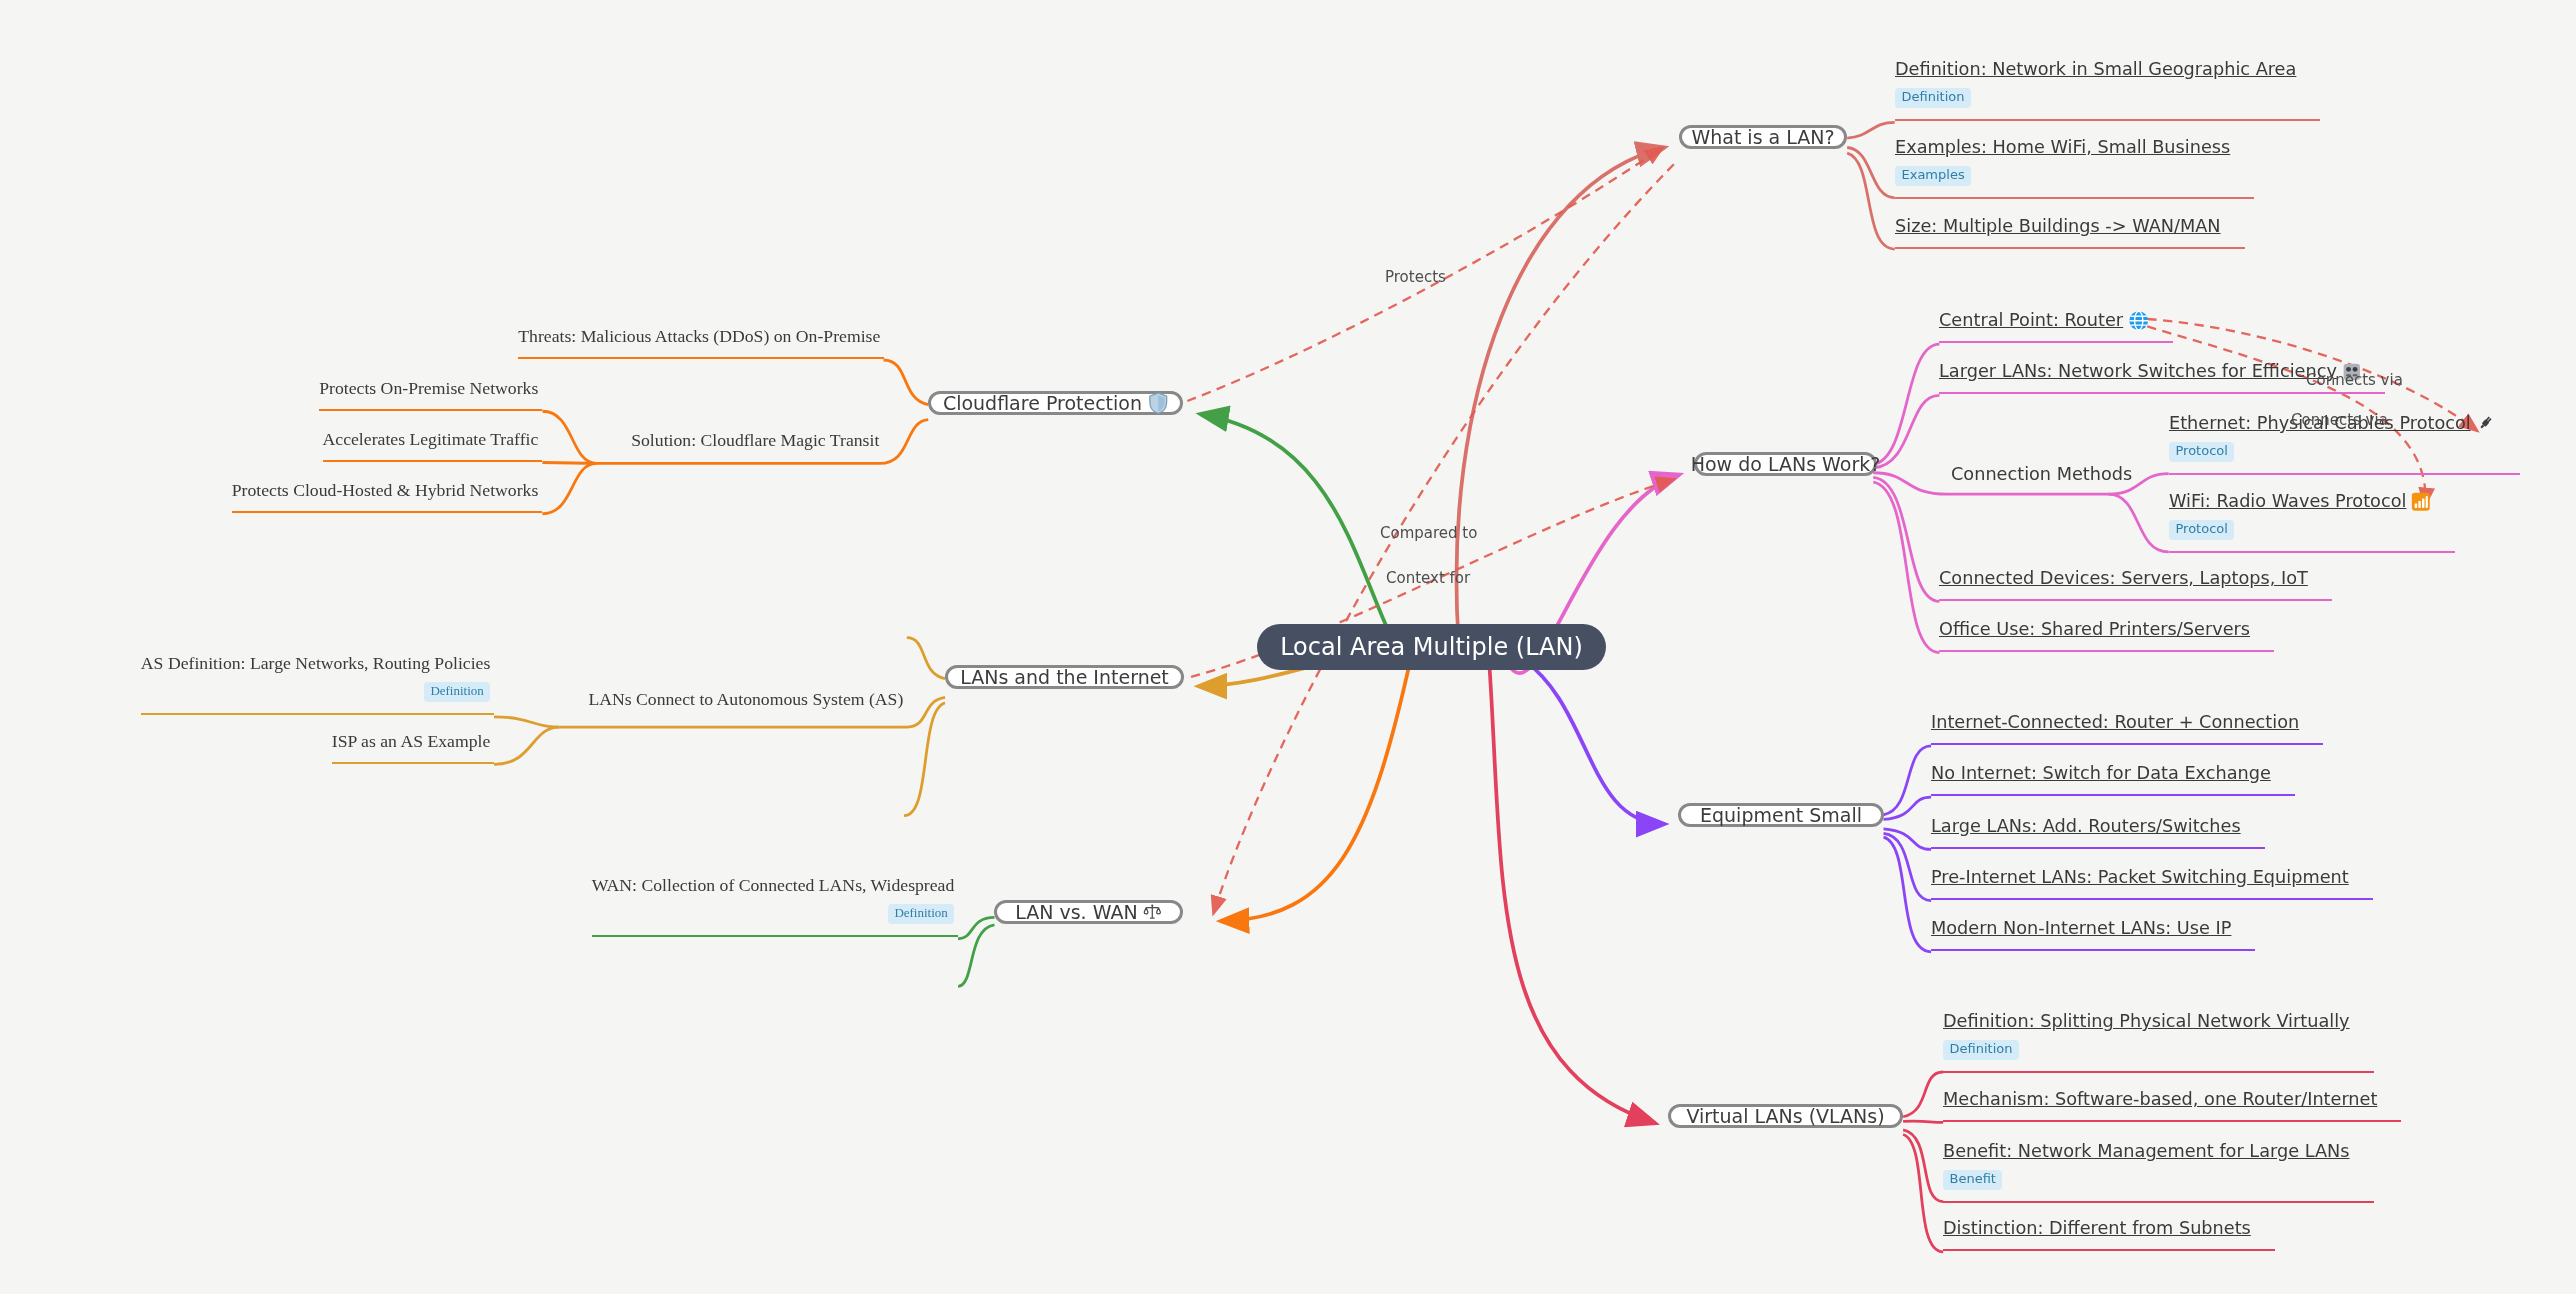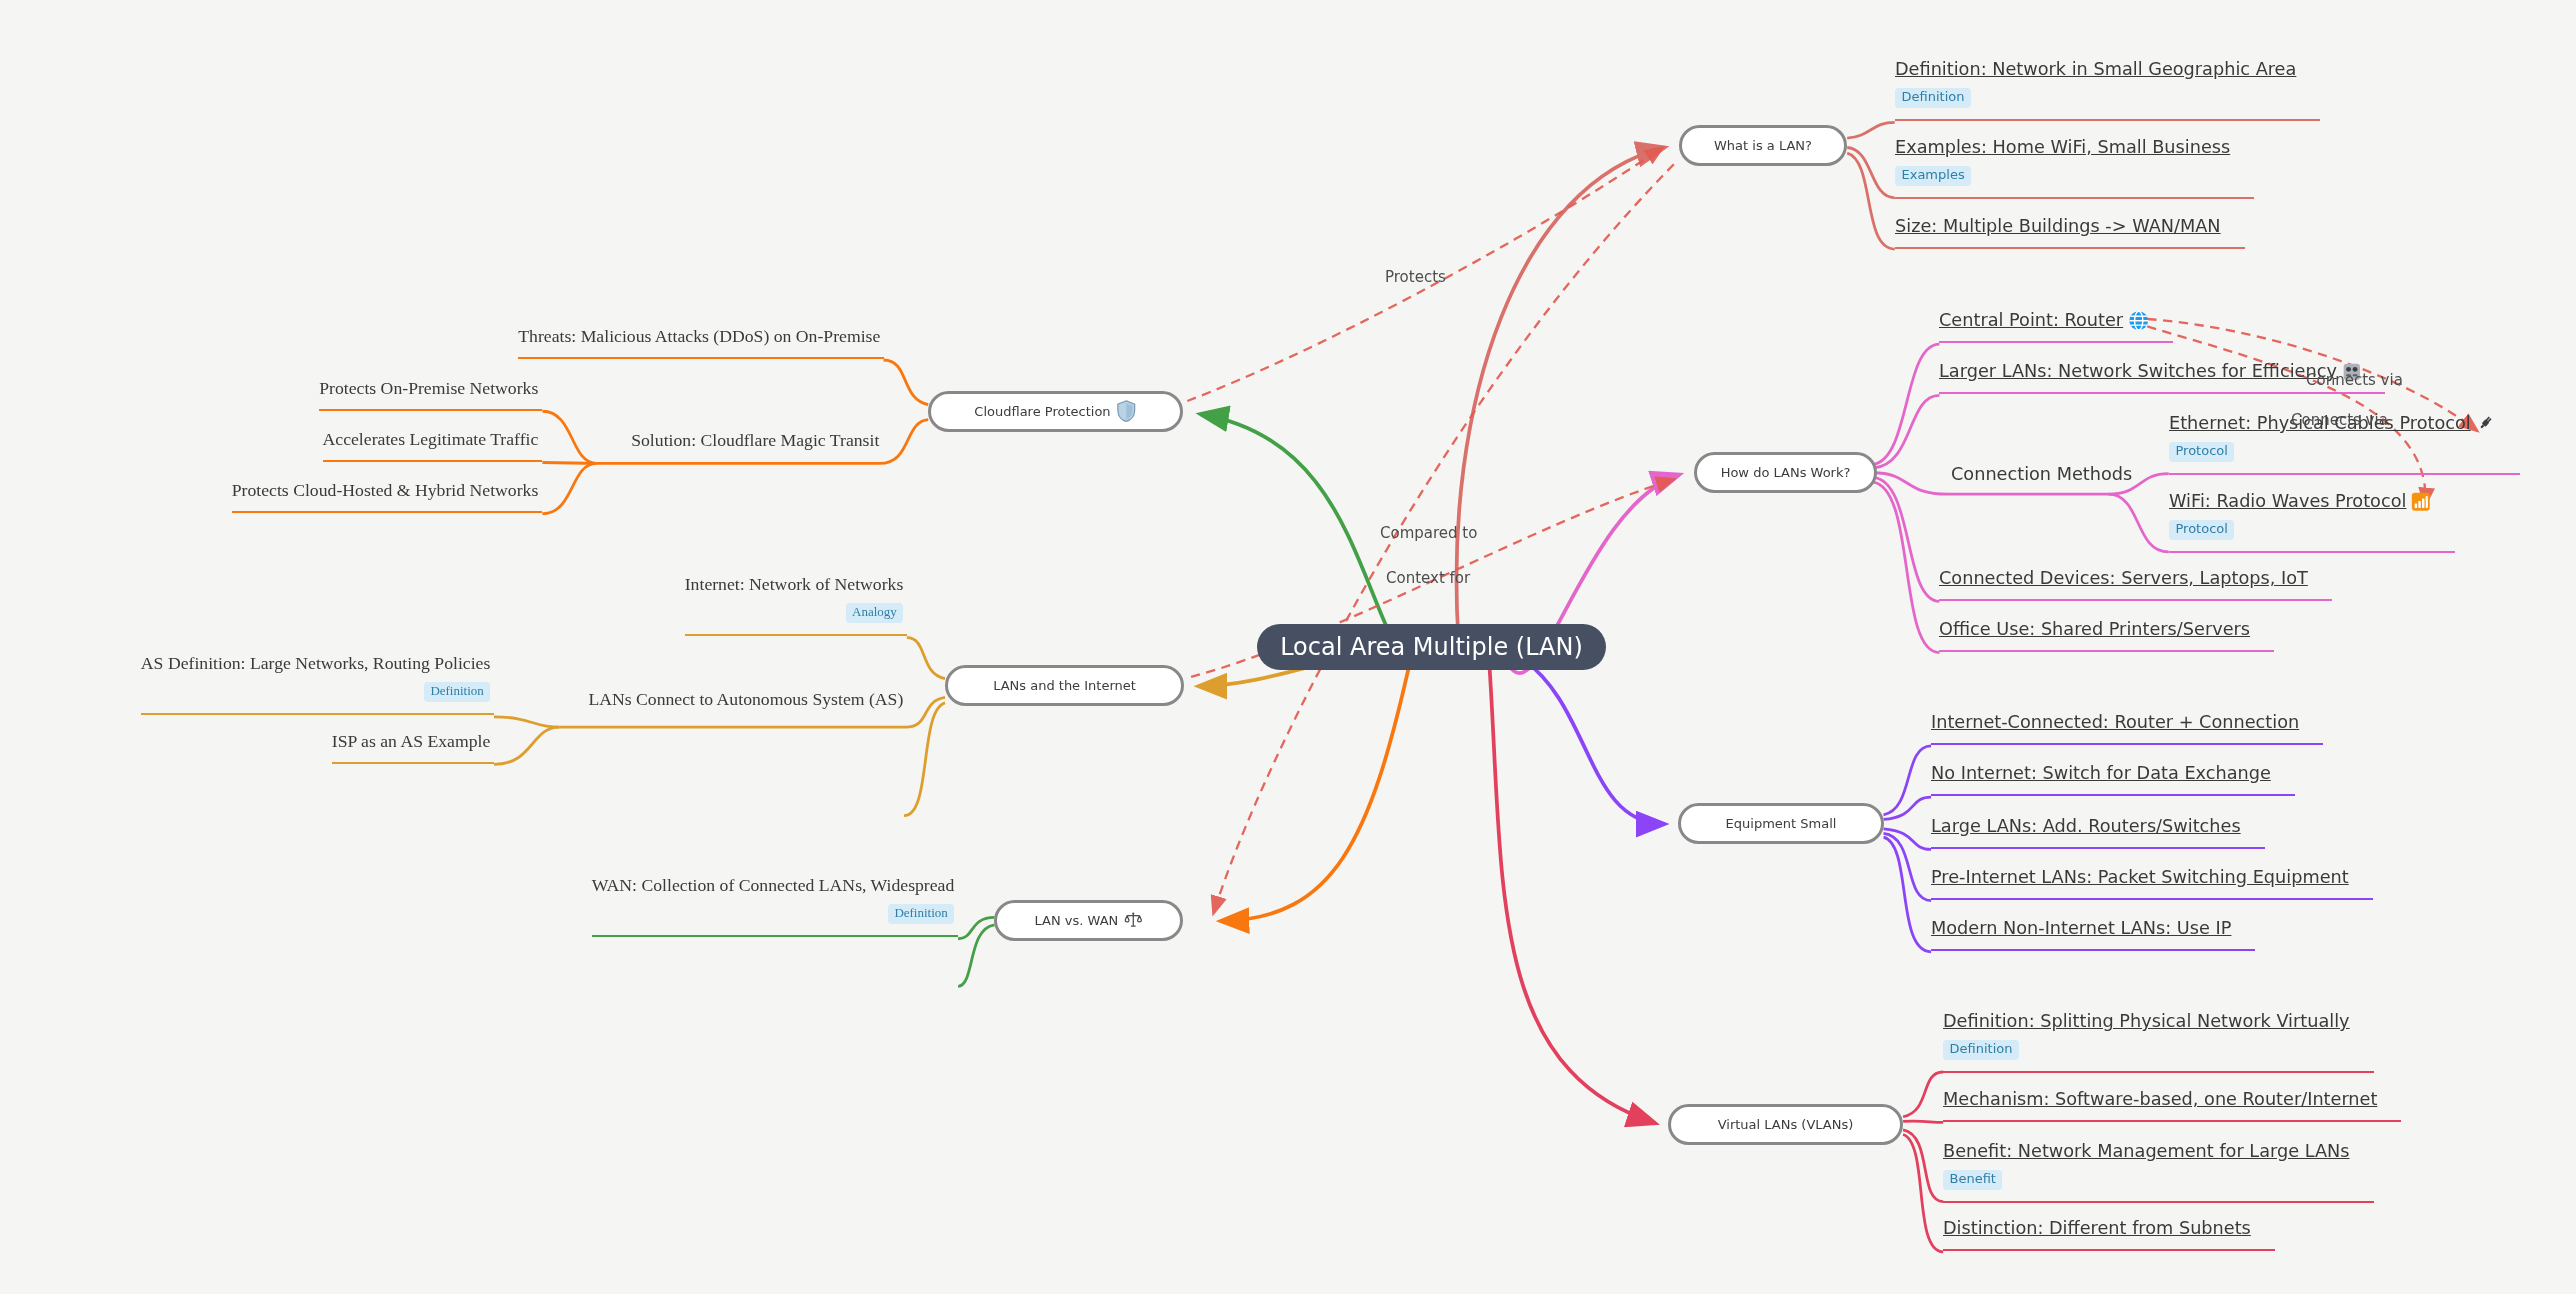--- a/index.html
+++ b/index.html
@@ -13,22 +13,22 @@
   .rs.hasb{padding-bottom:11.2px;}
   .ls{padding-right:3.7px;padding-bottom:9.3px;display:flex;flex-direction:column;align-items:flex-end;font-family:Liberation Serif, serif;}
   .ls.hasb{padding-bottom:11.2px;}
   .ls .t{justify-content:flex-end;}
   .coral{border-color:#d9706a;} .orchid{border-color:#e566cb;} .purple{border-color:#8b45f7;}
   .crimson{border-color:#e2405c;} .orangeb{border-color:#f9770f;} .amber{border-color:#dd9e2e;}
   .greenb{border-color:#43a046;}
   .badge{display:inline-block;margin-top:6.5px;font-size:13px;line-height:18.6px;padding:0.9px 6.5px;
          border-radius:3.7px;background:#d5ecf8;color:#2f7ea6;text-align:center;}
   .node{position:absolute;z-index:3;background:#ffffff;border:3.3px solid #888;border-radius:22.4px;
-        height:41px;box-sizing:border-box;display:flex;align-items:center;justify-content:center;
-        gap:5.6px;font-size:13px;color:#3c3c3c;padding:0 11.2px;white-space:nowrap;}
+        height:24px;box-sizing:border-box;display:flex;align-items:center;justify-content:center;
+        gap:5.6px;font-size:19px;color:#3c3c3c;padding:0 11.2px;white-space:nowrap;}
   .central{position:absolute;z-index:3;background:#475063;color:#ffffff;border-radius:24px;
         height:46px;box-sizing:border-box;display:flex;align-items:center;justify-content:center;
         font-size:24px;padding:0 17px;white-space:nowrap;}
   .rel{position:absolute;z-index:2;font-size:15px;color:#4d4d4d;}
   .ic{display:inline-block;vertical-align:middle;}
 </style>
 </head>
 <body>
 
 <div id="stage">
@@ -283,26 +283,20 @@
   <span class="t">
         <span>Accelerates Legitimate Traffic</span>
       </span>
 </div>
 <div class="item ls u orangeb" style="right:2034px;top:479px">
   <span class="t">
         <span>Protects Cloud-Hosted &amp; Hybrid Networks</span>
       </span>
 </div>
 
-<div class="item ls u amber hasb" style="right:1669px;top:573px">
-  <span class="t">
-        <span>Internet: Network of Networks</span>
-      </span>
-  <span class="badge">Analogy</span>
-</div>
 <div class="item ls" style="right:1669px;top:688px">
   <span class="t">
         <span>LANs Connect to Autonomous System (AS)</span>
       </span>
 </div>
 <div class="item ls u amber hasb" style="right:2082px;top:652px">
   <span class="t">
         <span>AS Definition: Large Networks, Routing Policies</span>
       </span>
   <span class="badge">Definition</span>

